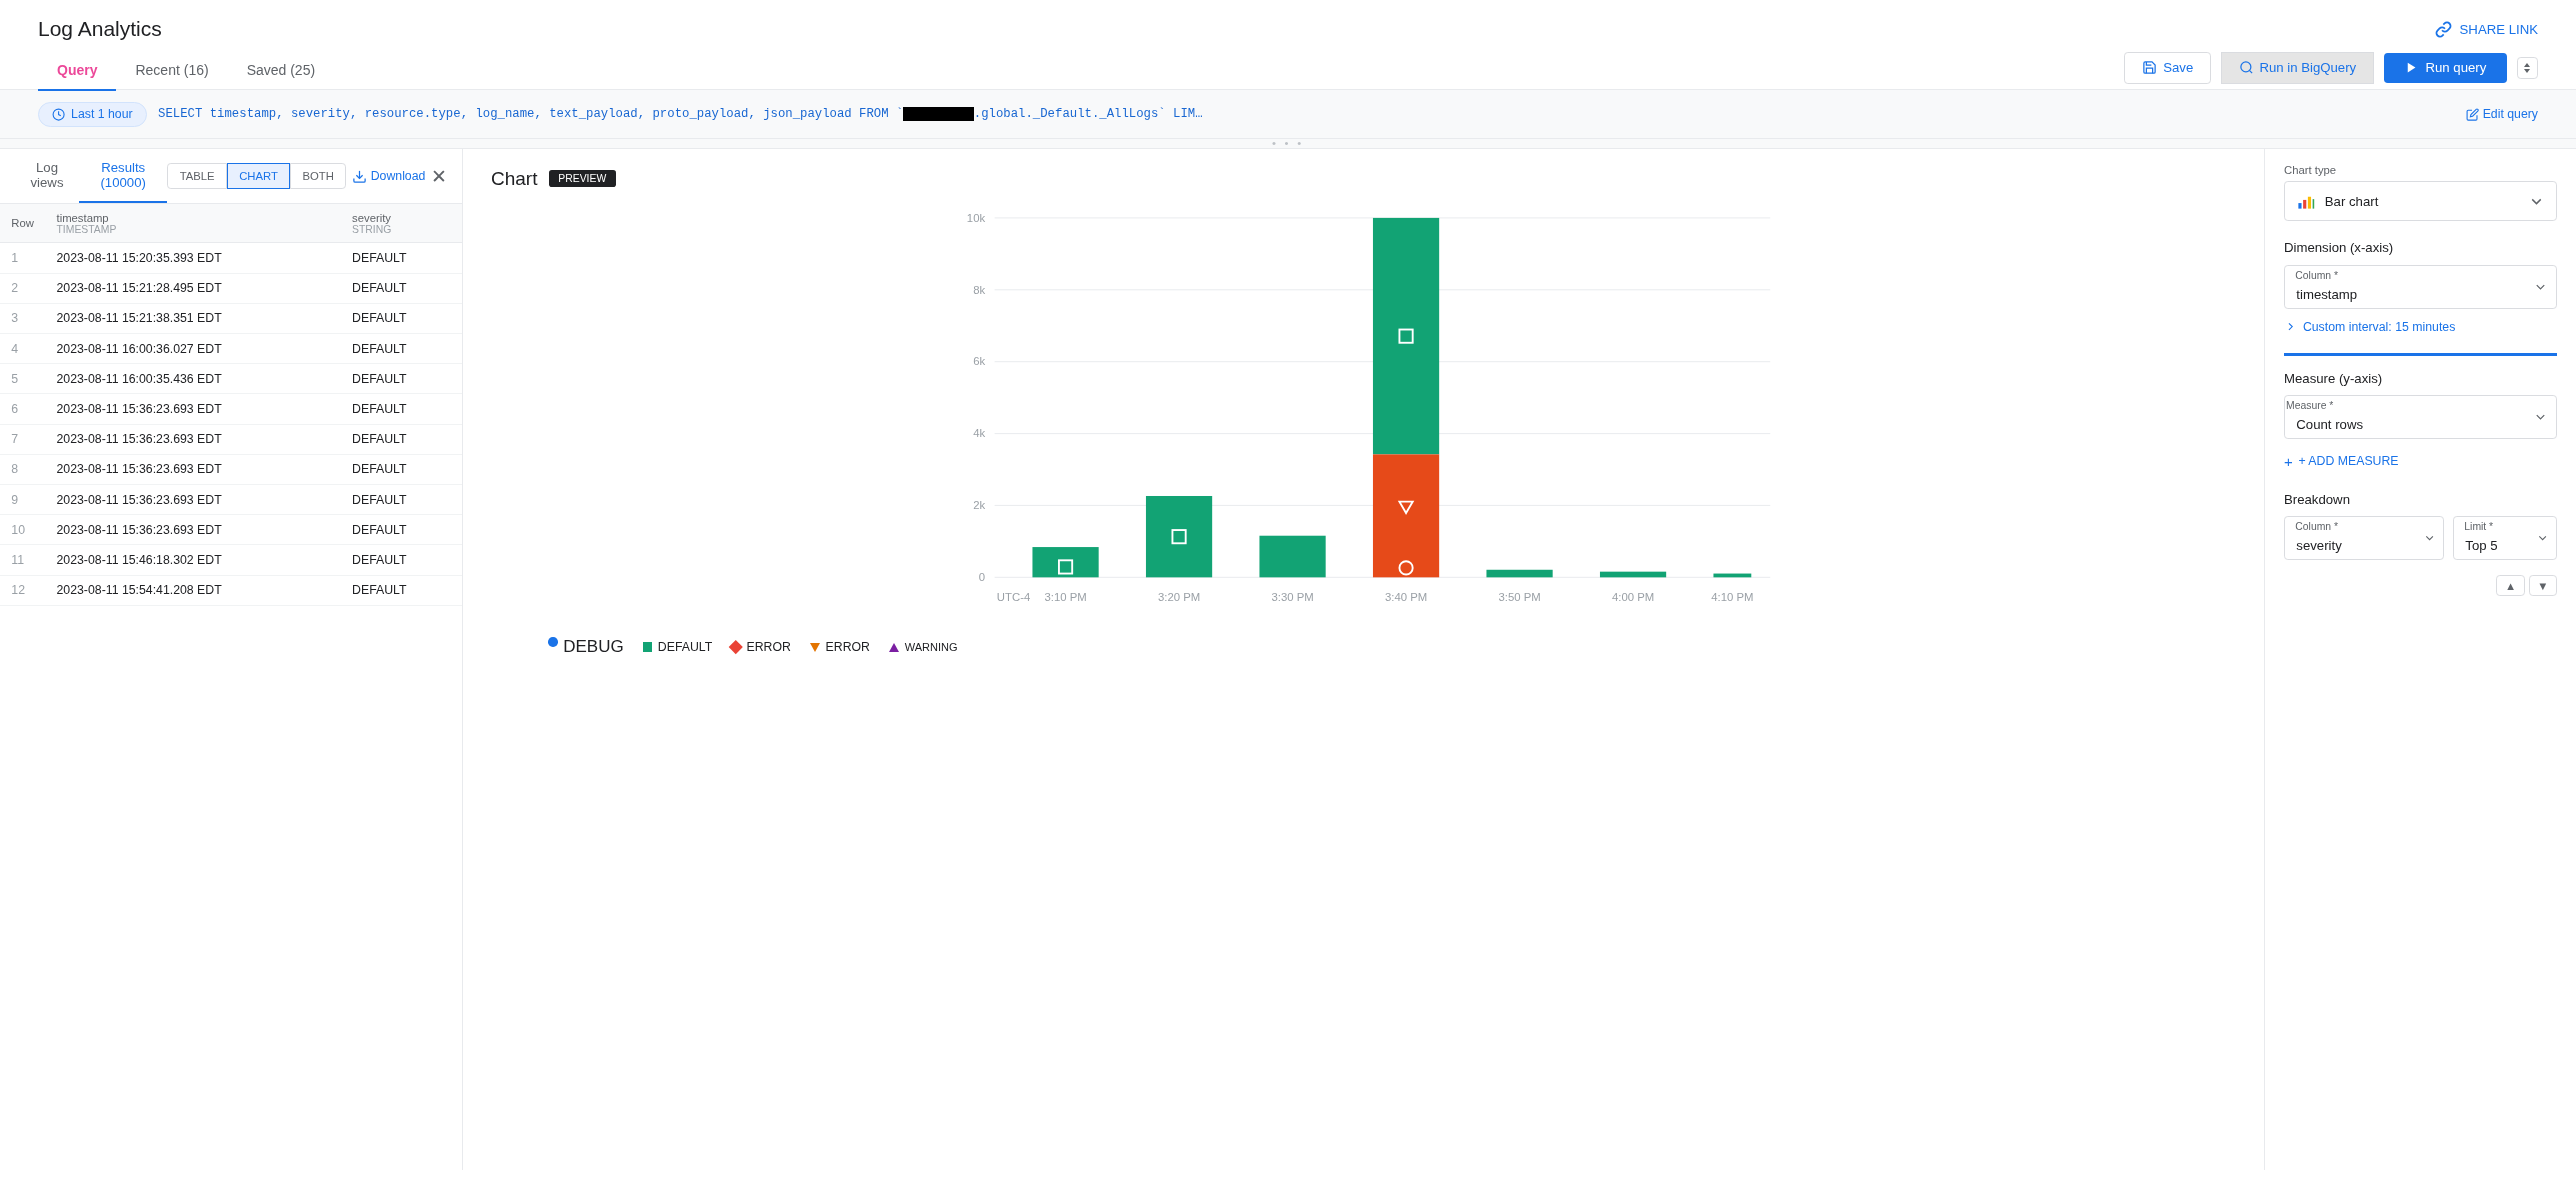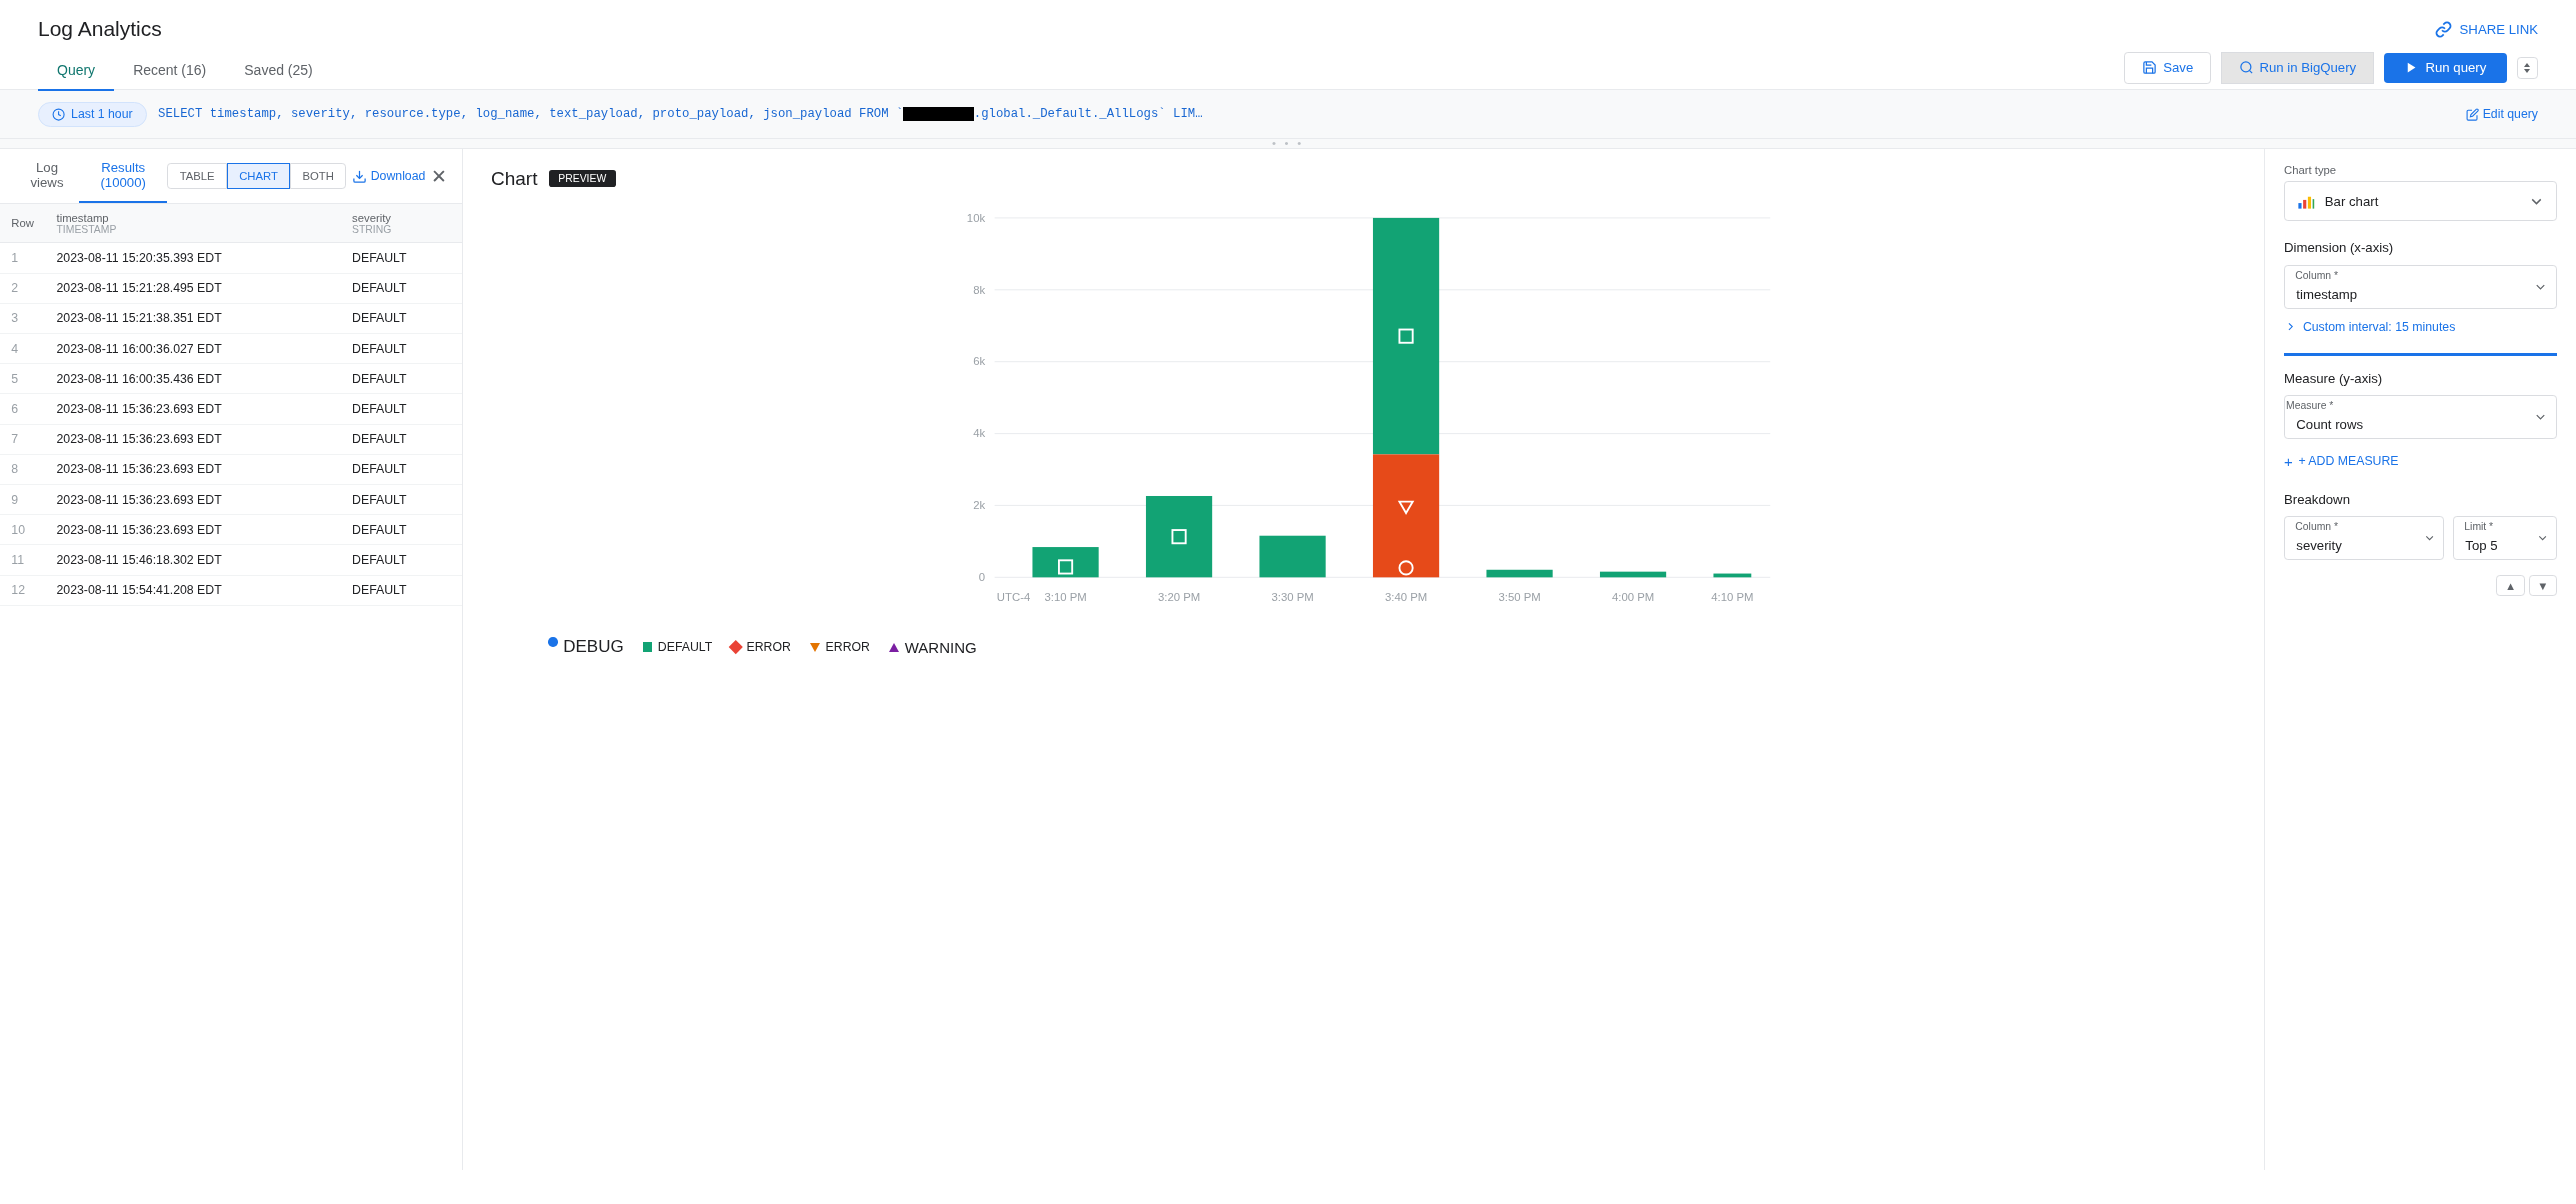--- a/index.html
+++ b/index.html
@@ -21,21 +21,21 @@
   <button style="color:#1a73e8;font-size:13.2px;font-weight:500;display:flex;align-items:center;gap:7.6px;background:none;border:none;cursor:pointer;">
     <svg width="17" height="17" viewBox="0 0 24 24" fill="none" stroke="#1a73e8" stroke-width="2.5">
         <path d="M10 13a5 5 0 0 0 7.54.54l3-3a5 5 0 0 0-7.07-7.07l-1.72 1.71"></path>
         <path d="M14 11a5 5 0 0 0-7.54-.54l-3 3a5 5 0 0 0 7.07 7.07l1.71-1.71"></path>
       </svg>
     <span>SHARE LINK</span>
   </button>
 </div>
 
 <div style="display:flex;align-items:center;padding:0 38px;border-bottom:1.9px solid #e8eaed;gap:0;">
-  <button style="padding:11.3px 19px;font-size:14px;cursor:pointer;color:#0f766e;border-bottom:2.8px solid #1a73e8;font-weight:400;background:none;border-top:none;border-left:none;border-right:none;margin-bottom:-1.9px;">
+  <button style="padding:11.3px 19px;font-size:14px;cursor:pointer;color:#ec4899;border-bottom:2.8px solid #1a73e8;font-weight:700;background:none;border-top:none;border-left:none;border-right:none;margin-bottom:-1.9px;">
     <span>Query</span>
   </button>
   <button style="padding:11.3px 19px;font-size:14px;cursor:pointer;color:#5f6368;border-bottom:2.8px solid transparent;background:none;border-top:none;border-left:none;border-right:none;margin-bottom:-1.9px;">
     <span>Recent (16)</span>
   </button>
   <button style="padding:11.3px 19px;font-size:14px;cursor:pointer;color:#5f6368;border-bottom:2.8px solid transparent;background:none;border-top:none;border-left:none;border-right:none;margin-bottom:-1.9px;">
     <span>Saved (25)</span>
   </button>
   <div style="margin-left:auto;display:flex;gap:9.5px;align-items:center;padding-bottom:3.8px;">
     <button style="padding:7.6px 17px;border:0.9px solid #dadce0;border-radius:3.8px;background:#fff;color:#1a73e8;font-size:13.2px;cursor:pointer;display:flex;align-items:center;gap:5.7px;">
@@ -273,21 +273,21 @@
           <span>DEFAULT</span>
         </div>
         <div style="display:flex;align-items:center;gap:5.7px;font-size:12.3px;color:#202124;">
           <div style="width:9.5px;height:9.5px;background:#ea4335;transform:rotate(45deg);"></div>
           <span>ERROR</span>
         </div>
         <div style="display:flex;align-items:center;gap:5.7px;font-size:12.3px;color:#202124;">
           <div style="width:0;height:0;border-left:5.7px solid transparent;border-right:5.7px solid transparent;border-top:9.5px solid #e37400;"></div>
           <span>ERROR</span>
         </div>
-        <div style="display:flex;align-items:center;gap:5.7px;font-size:15px;color:#202124;justify-content:space-between;">
+        <div style="display:flex;align-items:center;gap:5.7px;font-size:11px;color:#202124;justify-content:space-between;">
           <div style="width:0;height:0;border-left:5.7px solid transparent;border-right:5.7px solid transparent;border-bottom:9.5px solid #7b1fa2;"></div>
           <span>WARNING</span>
         </div>
       </div>
     </div>
   </div>
 
   <div style="width:312px;border-left:0.9px solid #e8eaed;padding:15px 19px;overflow-y:auto;flex-shrink:0;">
 
     <div style="margin-bottom:19px;">

